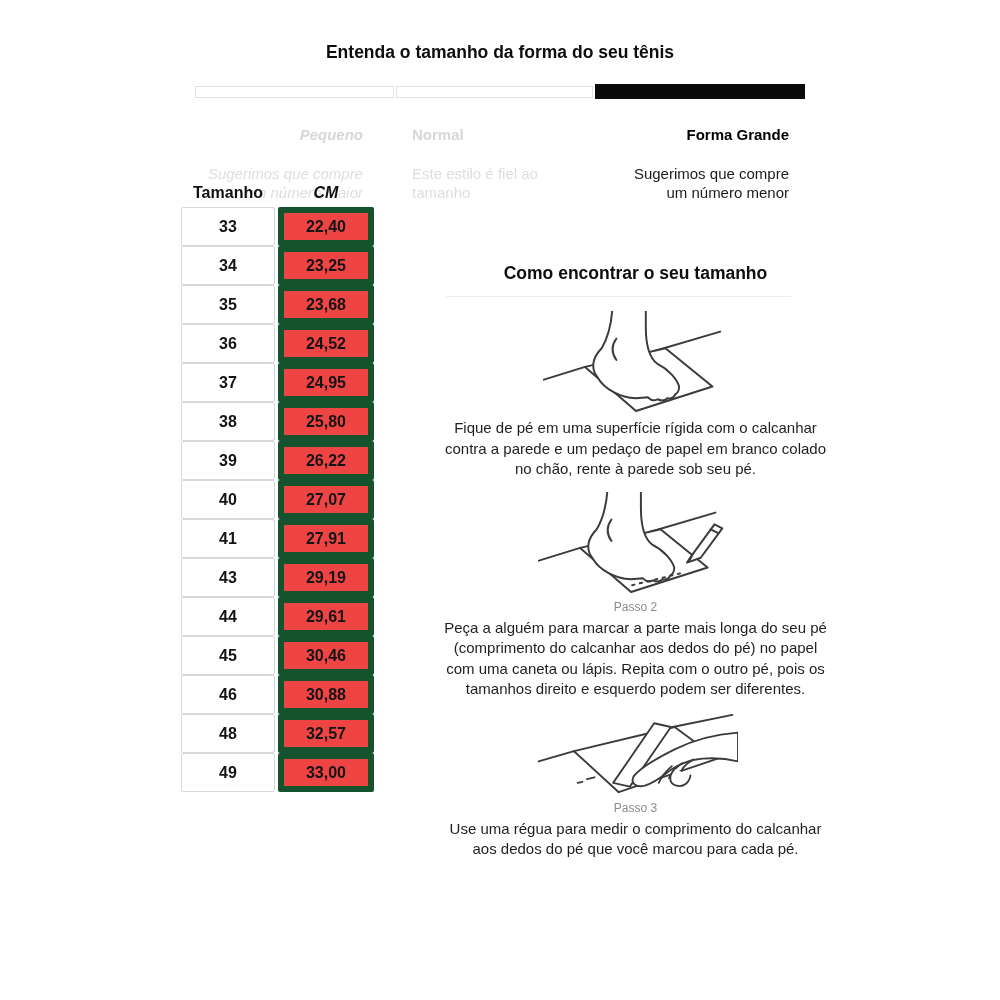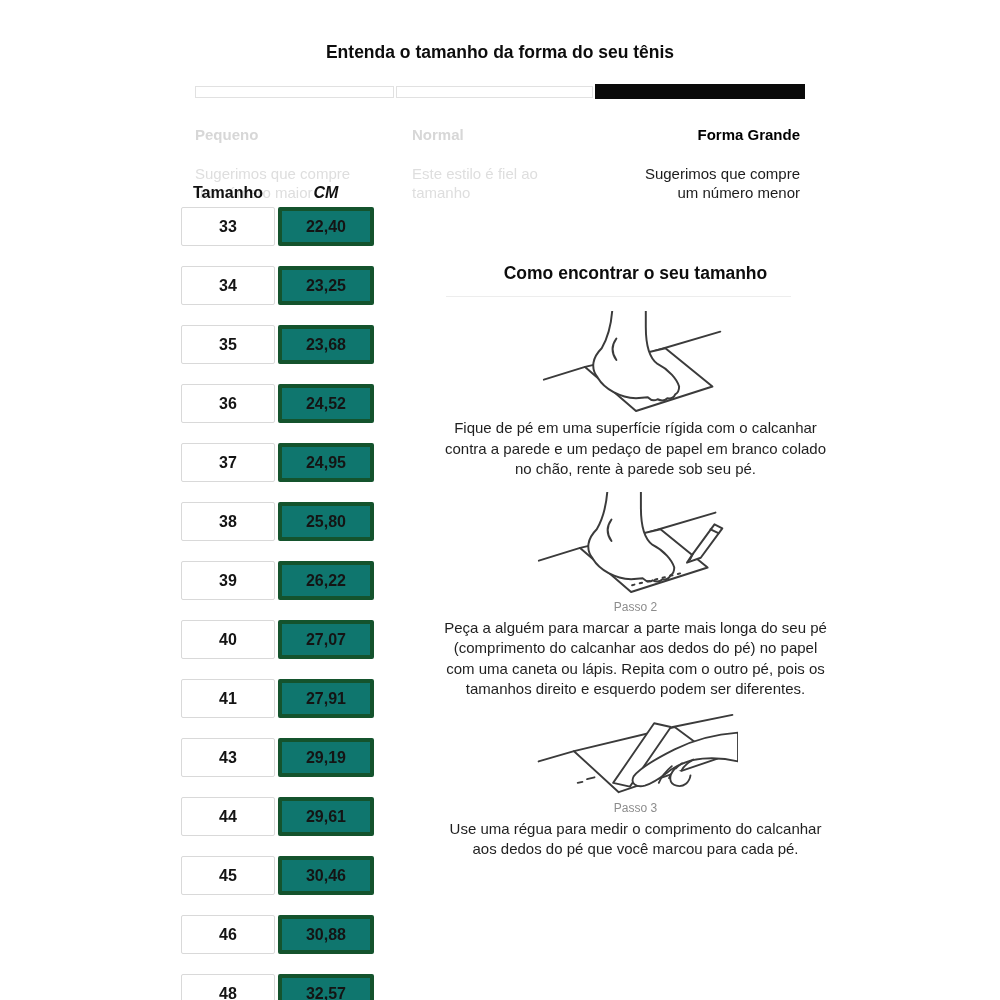--- a/index.html
+++ b/index.html
@@ -15,39 +15,39 @@
           display:flex;gap:2px;align-items:center;}
   .seg{box-sizing:border-box;height:12px;background:#fff;border:1px solid #e1e1e1;}
   .seg.s0{width:199px;}
   .seg.s1{width:197px;}
   .seg.s2{width:210px;height:15px;background:#0a0a0a;border:none;}
 
   .fitlabels{position:absolute;left:195px;top:105px;width:610px;
              font-size:15px;line-height:19.5px;}
   .flab{position:absolute;top:0;white-space:pre-line;}
   .flab .name{font-weight:700;}
-  .fl0{left:0;width:168px;text-align:left;}
+  .fl0{left:0;width:168px;text-align:right;font-style:italic;}
   .fl1{left:217px;width:165px;}
-  .fl2{right:5px;width:168px;text-align:right;}
+  .fl2{right:16px;width:168px;text-align:right;}
   .inactive .name{color:#d7d7d7;}
   .inactive .desc{color:#dedede;}
   .active .name{color:#000;}
   .active .desc{color:#1c1c1c;}
 
   
   .size-table{position:absolute;left:181px;top:184px;}
   .thead{display:flex;gap:3px;margin-bottom:3px;font-weight:700;font-size:16px;height:20px;}
   .thead span{display:block;text-align:center;}
   .thead .h0{width:94px;}
   .thead .h1{width:96px;font-style:italic;}
-  .trow{display:flex;gap:3px;margin-bottom:20px;justify-content:space-between;}
+  .trow{display:flex;gap:3px;margin-bottom:0;justify-content:space-between;}
   .cell{box-sizing:border-box;display:flex;align-items:center;justify-content:center;
         height:39px;font-weight:700;font-size:16px;border-radius:2px;color:#141414;}
   .cell.size{width:94px;background:#fff;border:1px solid #d9d9d9;}
-  .cell.cm{width:96px;background:#0f766e;border:4px solid #14532d;}
+  .cell.cm{width:96px;background:#ef4444;border:6px solid #14532d;}
 
   
   .howto{position:absolute;left:424px;top:263px;width:423px;text-align:center;}
   .howto h2{margin:0;font-size:17.5px;font-weight:700;color:#0d0d0d;}
   .hdivider{height:1px;background:#ededed;width:345px;margin:12px 0 0 22px;}
   .step svg{display:block;margin:12px auto 0;}
   .step.st1 svg{margin-top:14px;}
   .passo{font-size:12px;color:#8c8c8c;margin-top:5px;}
   .steptext{font-size:15px;line-height:20.5px;color:#1f1f1f;margin:4px auto 0;
             white-space:pre-line;}

